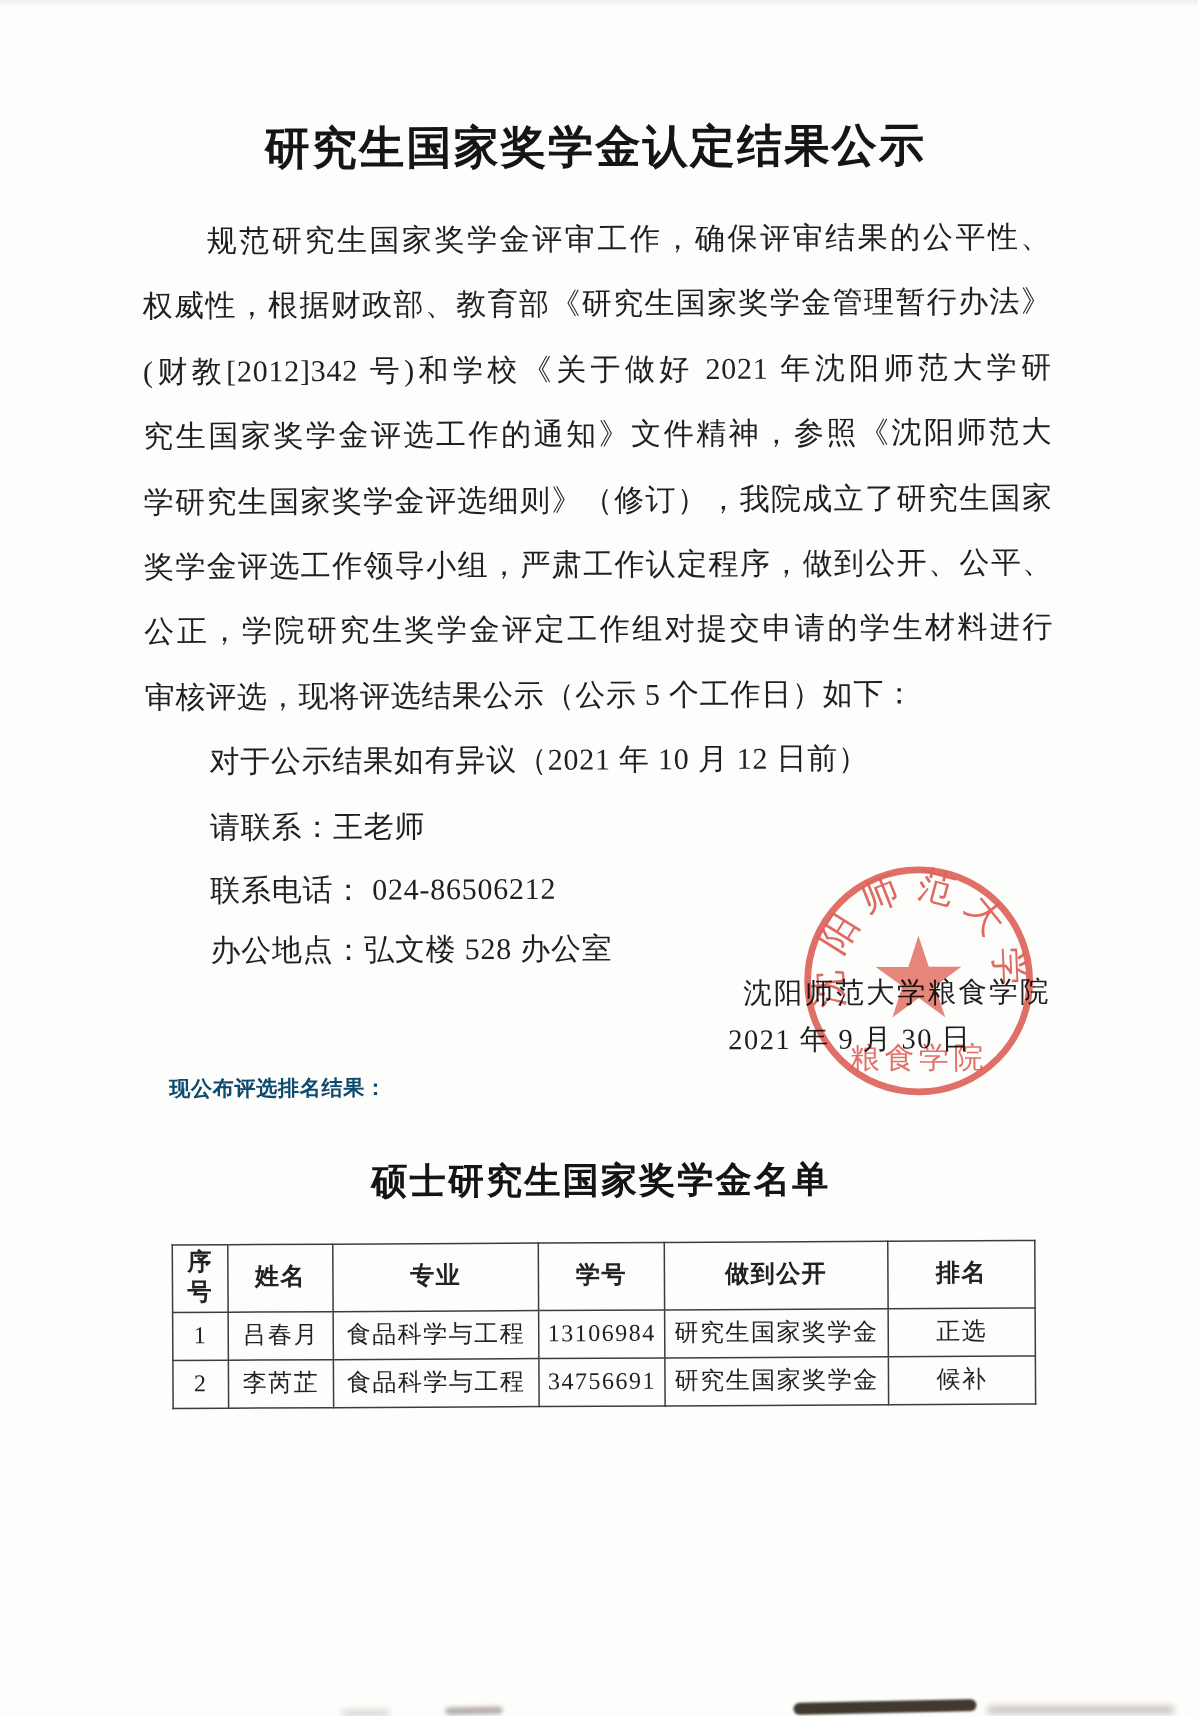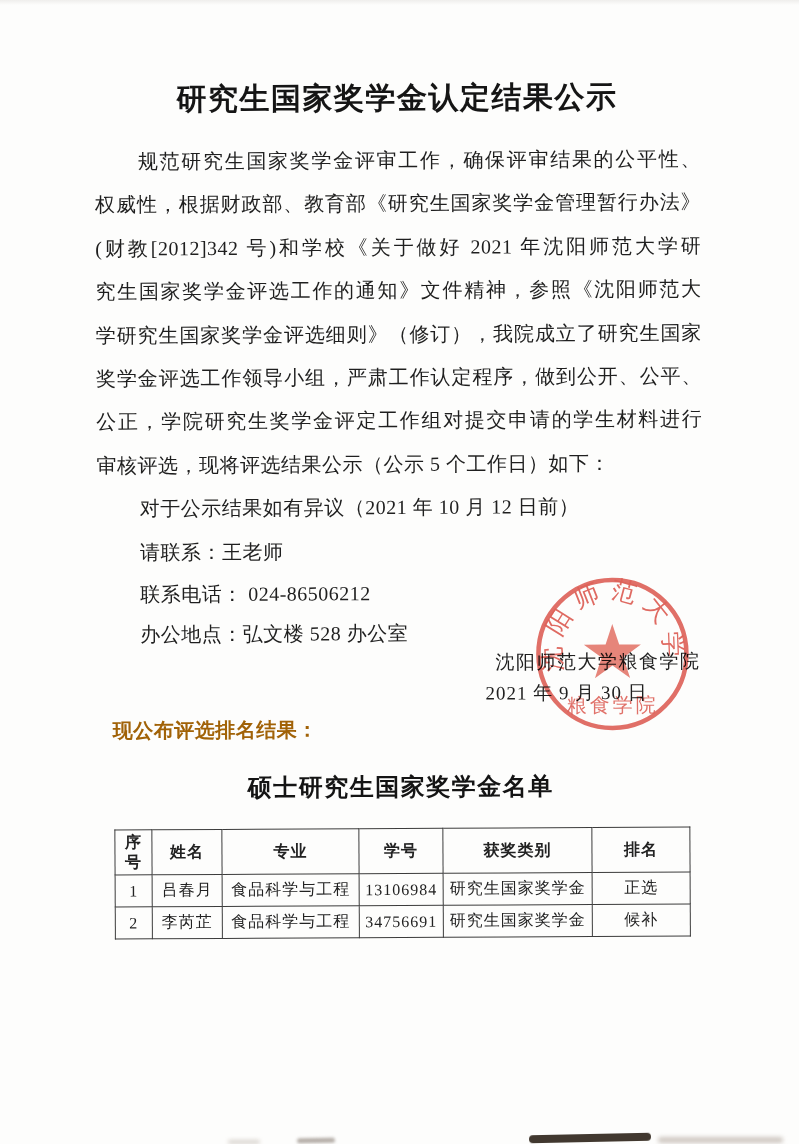--- a/index.html
+++ b/index.html
@@ -71,23 +71,23 @@
     left: 531px; top: 574px;
     width: 162px; height: 162px;
     mix-blend-mode: multiply;
     opacity: 0.88;
   }
   .announce {
     position: absolute;
     top: 716px; left: 112px;
     font-family: Liberation Serif, serif;
     font-weight: bold;
-    font-size: 20px;
+    font-size: 14px;
     letter-spacing: 0.5px;
-    color: #a16207;
+    color: #0c4a6e;
   }
   .list-title {
     position: absolute;
     top: 771px; left: 0;
     width: 100%;
     text-align: center;
     font-family: "Liberation Sans", "DejaVu Sans", sans-serif;
     font-weight: bold;
     font-size: 24px;
     letter-spacing: 1.5px;
@@ -184,21 +184,21 @@
           <col class="col-id">
             <col class="col-award">
             <col class="col-rank">
         </colgroup>
         <thead>
           <tr>
             <th>序号</th>
             <th>姓名</th>
             <th>专业</th>
             <th>学号</th>
-            <th>获奖类别</th>
+            <th>做到公开</th>
             <th>排名</th>
           </tr>
         </thead>
         <tbody>
           <tr>
             <td>1</td>
             <td>吕春月</td>
             <td>食品科学与工程</td>
             <td>13106984</td>
             <td>研究生国家奖学金</td>

